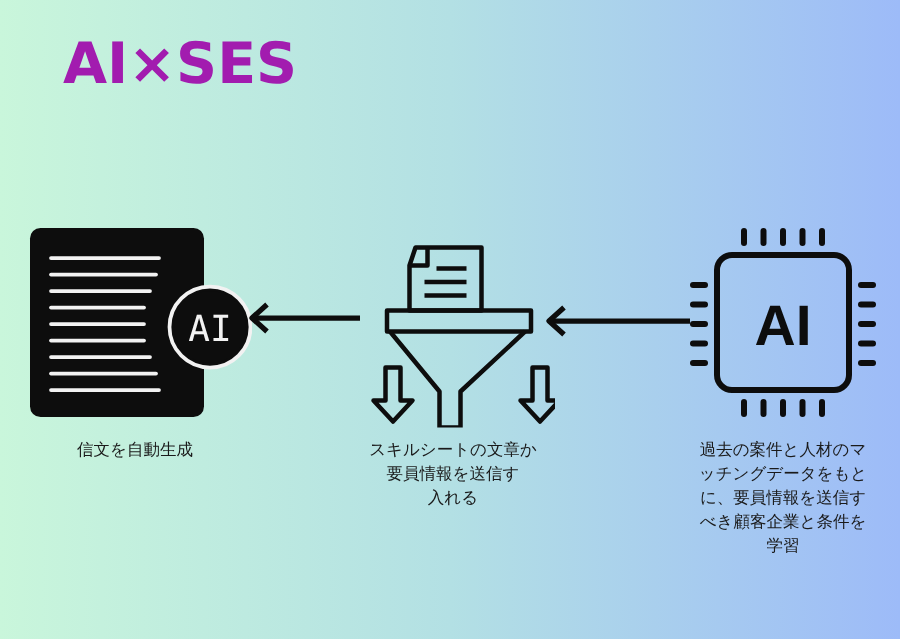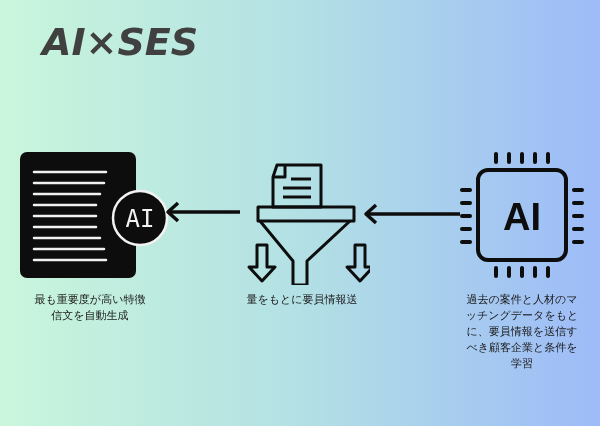--- a/index.html
+++ b/index.html
@@ -6,22 +6,21 @@
   body {
     width: 600px; height: 426px; overflow: hidden; position: relative;
     background: linear-gradient(90deg, #c9f6db 0%, #b3e0e4 50%, #9dbbf8 100%);
     font-family: "DejaVu Sans", sans-serif;
     color: #111;
   }
   .title {
     position: absolute; left: 42px; top: 20px;
     font-family: "DejaVu Sans", sans-serif;
     font-weight: bold; font-size: 38px; letter-spacing: 0px;
-    color: #404040;
-    font-style: italic;
+    color: #a21caf;
   }
   .icon { position: absolute; }
   .caption {
     position: absolute;
     font-size: 11px; line-height: 16px; text-align: center;
     color: #1a1a1a;
   }
   .caption span { display: block; white-space: nowrap; }
 </style>
 </head>
@@ -102,26 +101,27 @@
       <line x1="118" y1="53" x2="126" y2="53"></line>
       <line x1="118" y1="66" x2="126" y2="66"></line>
       <line x1="118" y1="79" x2="126" y2="79"></line>
       <line x1="118" y1="92" x2="126" y2="92"></line>
   </g>
   <rect x="22" y="20" width="88" height="90" rx="10" fill="none" stroke="#0d0d0d" stroke-width="4"></rect>
   <text x="66" y="80" text-anchor="middle" font-family="Liberation Sans, sans-serif" font-weight="bold" font-size="38" fill="#0d0d0d">AI</text>
 </svg>
 
 <div class="caption" style="left:10px;top:292px;width:160px;">
-  <span>最も重要度が高い特徴</span>
   <span>信文を自動生成</span>
 </div>
 
 <div class="caption" style="left:222px;top:292px;width:160px;">
-  <span>量をもとに要員情報送</span>
+  <span>スキルシートの文章か</span>
+  <span>要員情報を送信す</span>
+  <span>入れる</span>
 </div>
 
 <div class="caption" style="left:442px;top:292px;width:160px;">
   <span>過去の案件と人材のマ</span>
   <span>ッチングデータをもと</span>
   <span>に、要員情報を送信す</span>
   <span>べき顧客企業と条件を</span>
   <span>学習</span>
 </div>
 

